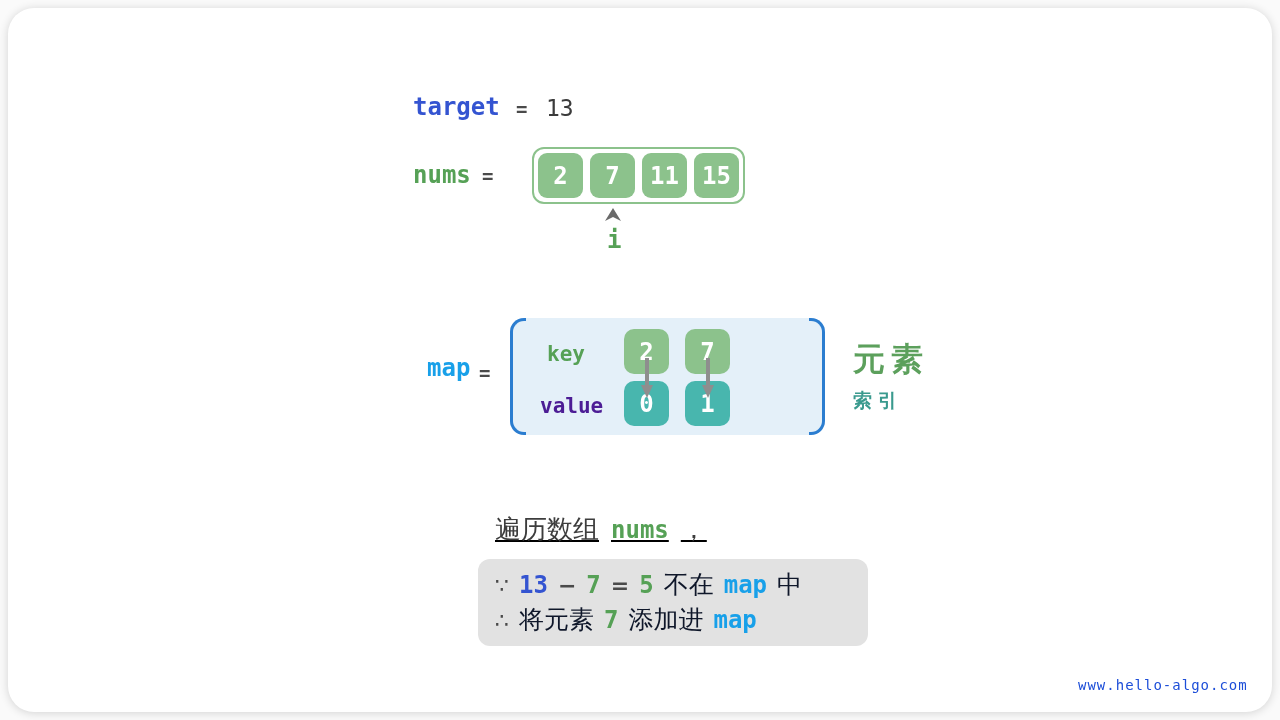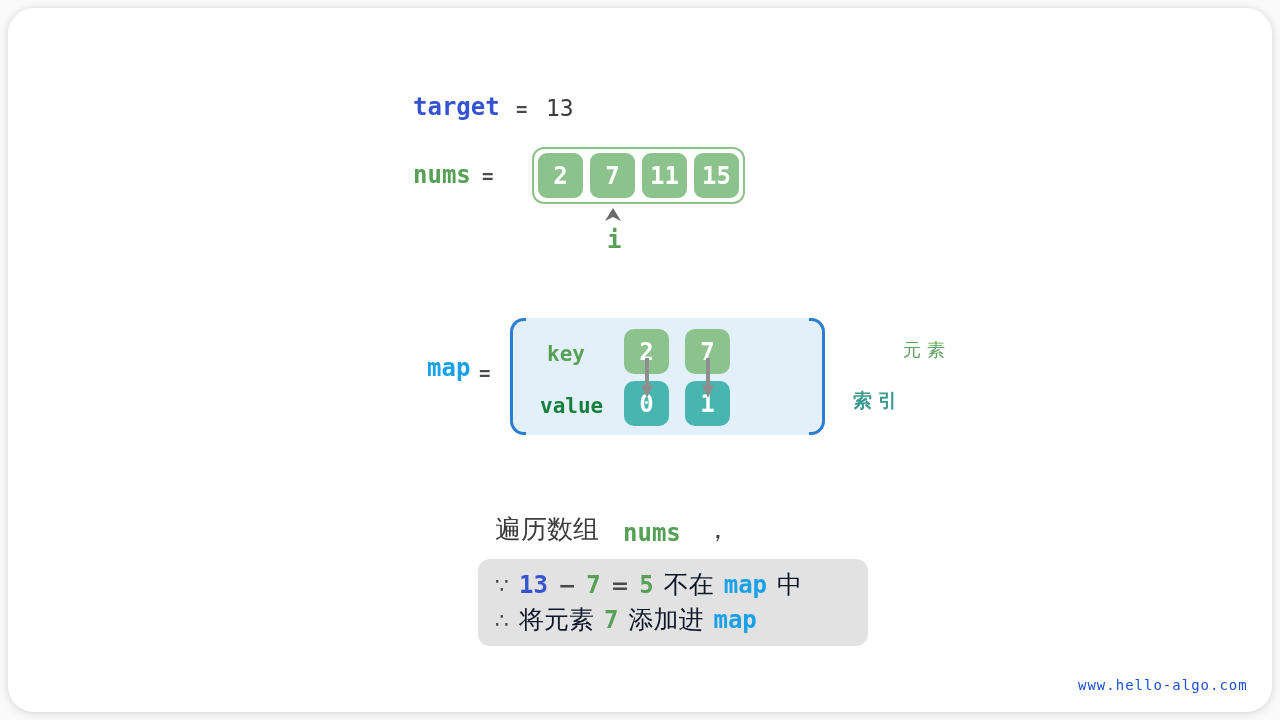--- a/index.html
+++ b/index.html
@@ -43,35 +43,35 @@
   .pointer-label { left:607px; top:226px; font:bold 24px "DejaVu Sans Mono", monospace; color:#56a156; }
 
   
   .map-label { left:427px; top:354px; font:bold 24px "DejaVu Sans Mono", monospace; color:#18a0e9; }
   .map-eq    { left:479px; top:362px; font:bold 19px "DejaVu Sans Mono", monospace; color:#4a4a4a; }
   .map-box   { left:510px; top:318px; width:315px; height:117px; background:#e4f0f9; border-radius:14px; }
   .paren { position:absolute; top:0; bottom:0; width:16px; }
   .paren-left  { left:0;  border:3px solid #2b7dd0; border-right:none; border-radius:14px 0 0 14px; }
   .paren-right { right:0; border:3px solid #2b7dd0; border-left:none;  border-radius:0 14px 14px 0; }
   .key-label   { left:37px; top:24px; font:bold 21px "DejaVu Sans Mono", monospace; color:#56a156; }
-  .value-label { left:30px; top:76px; font:bold 21px "DejaVu Sans Mono", monospace; color:#15803d; }
+  .value-label { left:30px; top:76px; font:bold 21px "DejaVu Sans Mono", monospace; color:#4c1d95; }
   .kv { position:absolute; width:45px; height:45px; border-radius:10px;
         display:flex; align-items:center; justify-content:center;
         color:#fff; font:600 24px "DejaVu Sans Mono", monospace; }
   .kv.key { background:#8cc28c; top:11px; }
   .kv.val { background:#48b6ae; top:63px; }
   .kv.c0 { left:114px; } .kv.c1 { left:175px; }
   .map-arrow { position:absolute; top:40px; width:14px; height:41px; }
   .map-arrow.c0 { left:130px; } .map-arrow.c1 { left:191px; }
 
-  .legend-element { left:903px; top:338px; font-weight:normal; font-size:18px; letter-spacing:6px; color:#5ca05c; }
+  .legend-element { left:853px; top:338px; font-weight:bold; font-size:32px; letter-spacing:6px; color:#5ca05c; }
   .legend-index   { left:853px; top:388px; font-weight:bold; font-size:19px; letter-spacing:6px; color:#3a9a8e; }
 
   
-  .caption { left:495px; top:512px; display:inline-flex; align-items:flex-end; gap:24px; }
+  .caption { left:495px; top:512px; display:inline-flex; align-items:center; gap:12px;text-decoration:underline; }
   .caption .txt   { font-size:26px; color:#3d3d3d; }
   .caption .code  { font:bold 24px "DejaVu Sans Mono", monospace; color:#56a156; }
   .caption .comma { font-size:26px; color:#3d3d3d; }
 
   
   .note-box {
     left:478px; top:559px; width:390px; height:87px;
     background:#e2e2e2; border-radius:12px;
     padding:10px 0 0 17px;
     display:flex; flex-direction:column; gap:3px;

